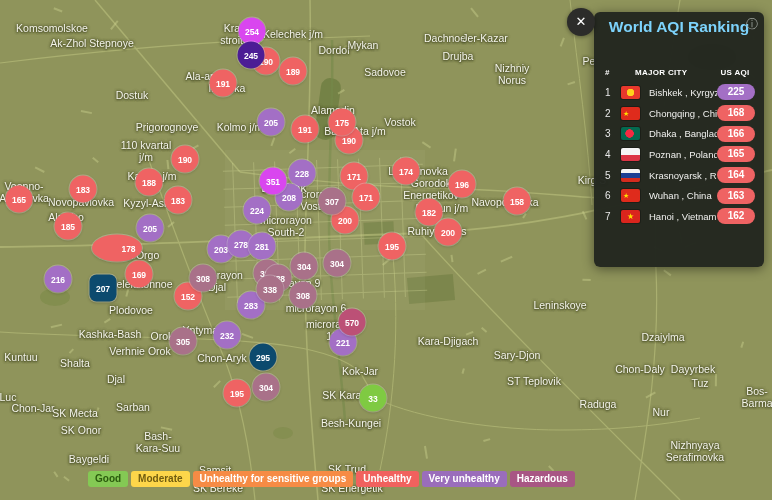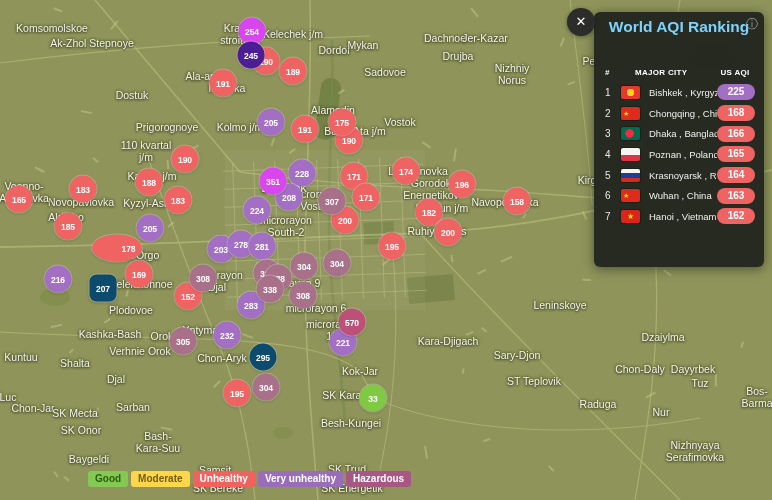--- a/index.html
+++ b/index.html
@@ -318,20 +318,21 @@
         <div class="marker" style="left: 337px; top: 263px; background: rgb(169, 113, 137);">304</div>
         <div class="marker" style="left: 303px; top: 295px; background: rgb(169, 113, 137);">308</div>
         <div class="marker" style="left: 183px; top: 341px; background: rgb(169, 113, 137);">305</div>
         <div class="marker" style="left: 266px; top: 387px; background: rgb(169, 113, 137);">304</div>
         <div class="marker" style="left: 352px; top: 322px; background: rgb(188, 80, 118);">570</div>
         <div class="marker" style="left: 373px; top: 398px; background: rgb(127, 202, 66);">33</div>
       </div>
     <div id="legend" class="legend">
         <span class="chip" style="background: rgb(132, 201, 84); color: rgb(43, 92, 14);">Good</span>
         <span class="chip" style="background: rgb(253, 214, 74); color: rgb(112, 92, 16);">Moderate</span>
+        <span class="chip" style="background: rgb(246, 139, 69); color: rgb(255, 255, 255);">Unhealthy for sensitive groups</span>
         <span class="chip" style="background: rgb(241, 97, 94); color: rgb(255, 255, 255);">Unhealthy</span>
         <span class="chip" style="background: rgb(154, 109, 187); color: rgb(255, 255, 255);">Very unhealthy</span>
         <span class="chip" style="background: rgb(168, 86, 132); color: rgb(255, 255, 255);">Hazardous</span>
       </div>
   </div>
 
   <div class="panel">
     <button class="close">
       <span>✕</span>
     </button>

